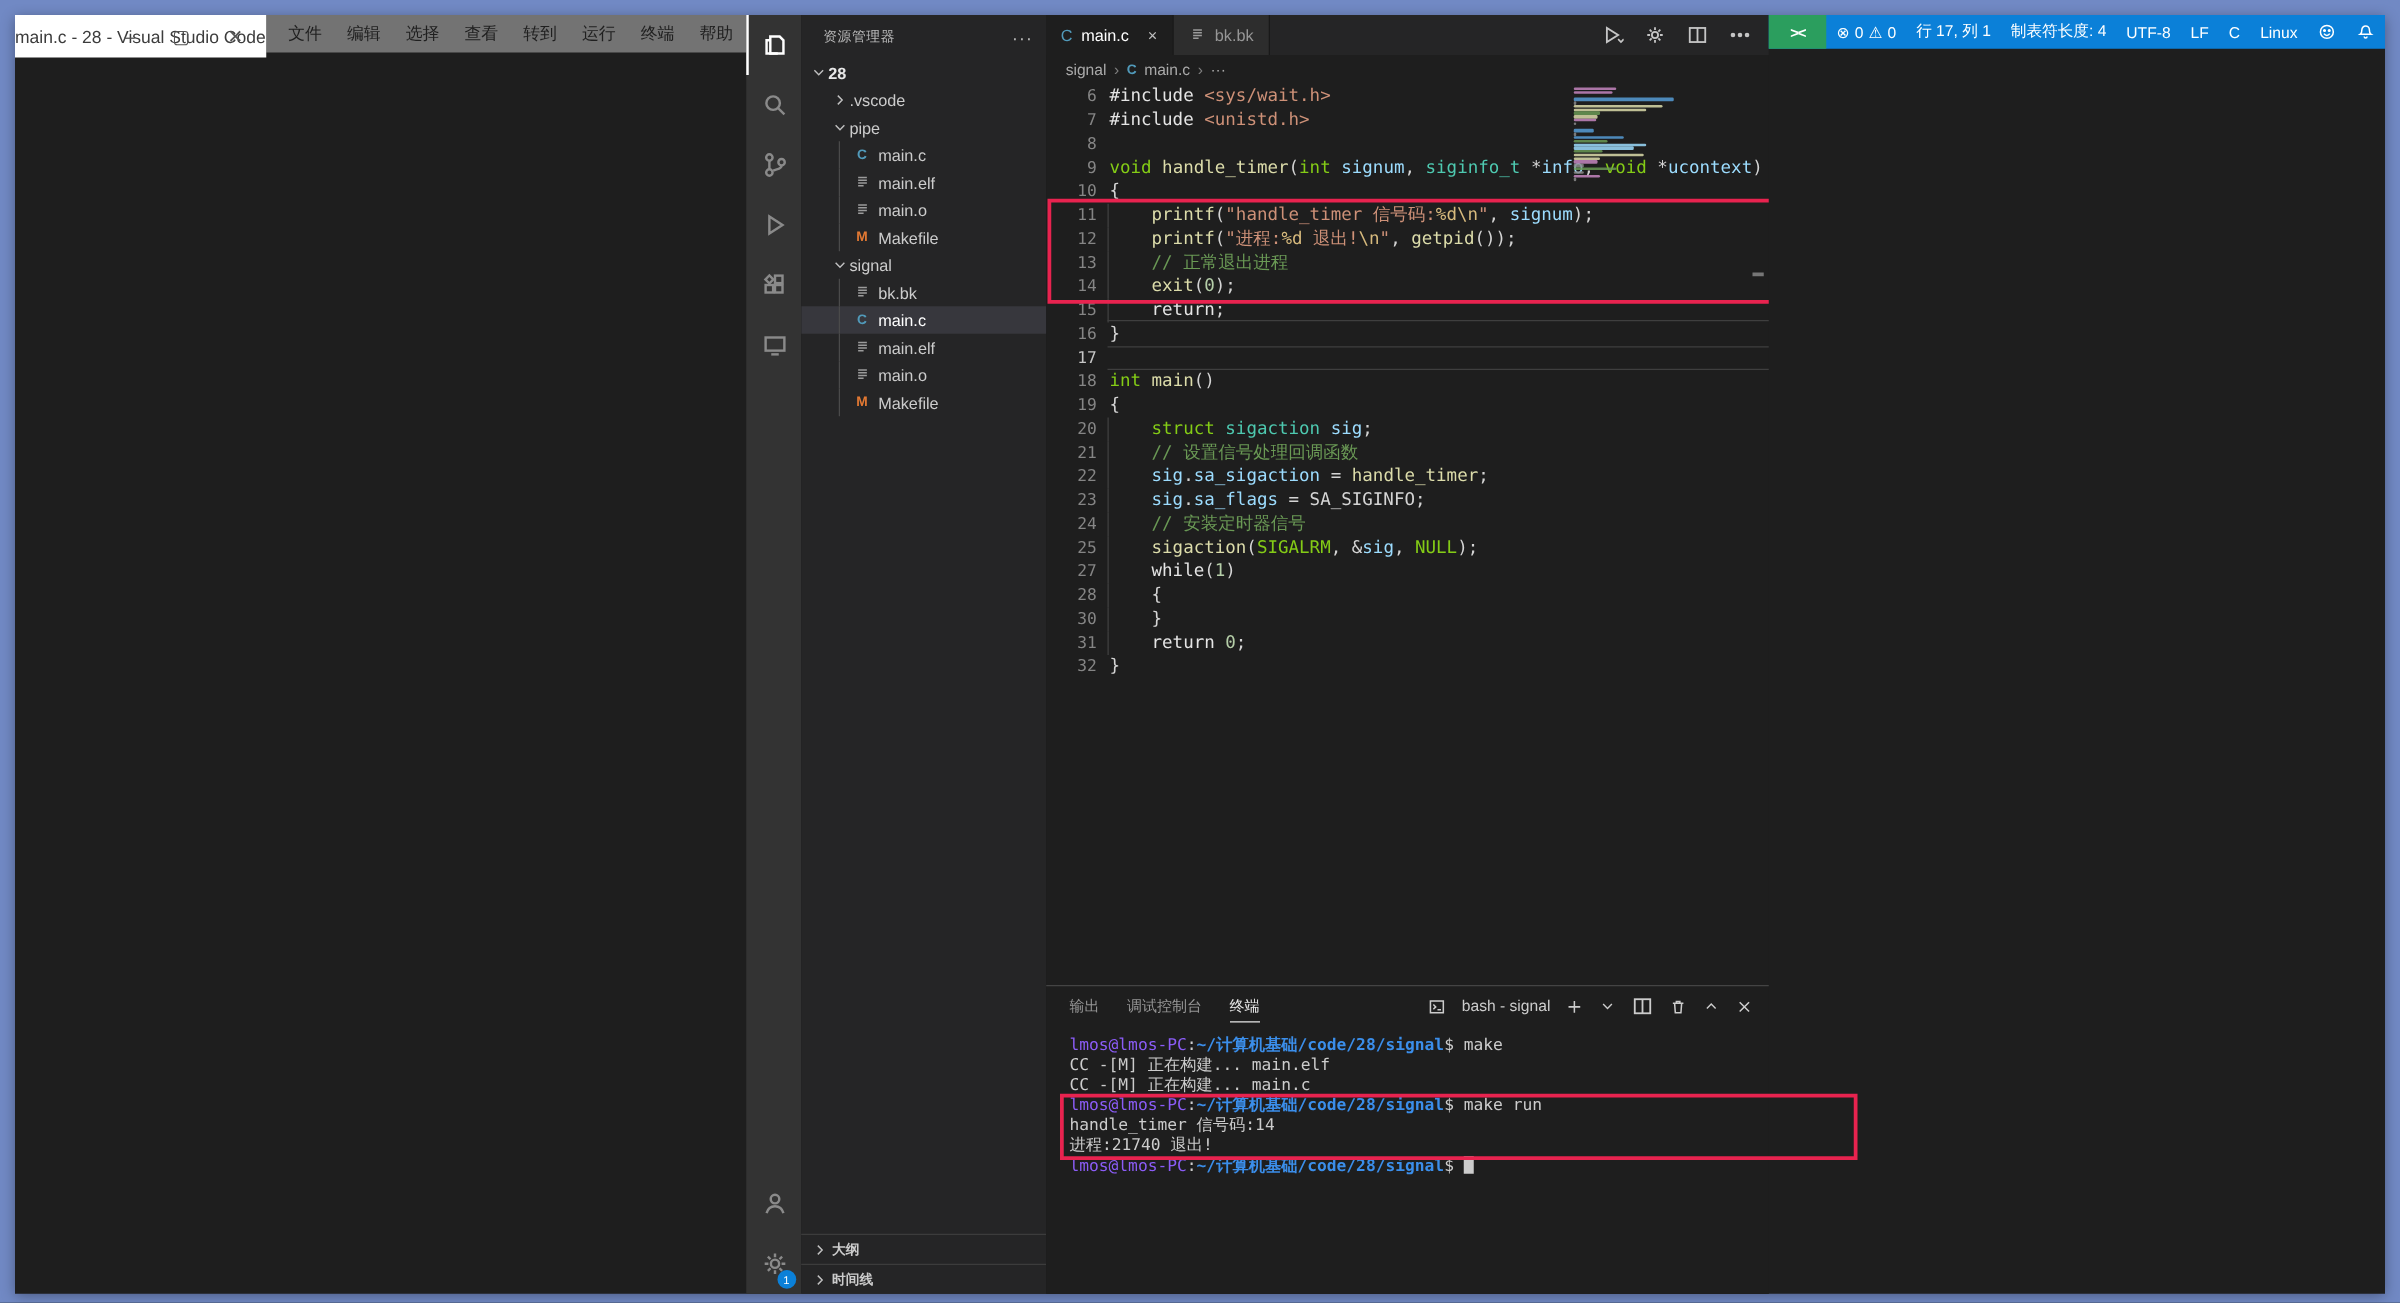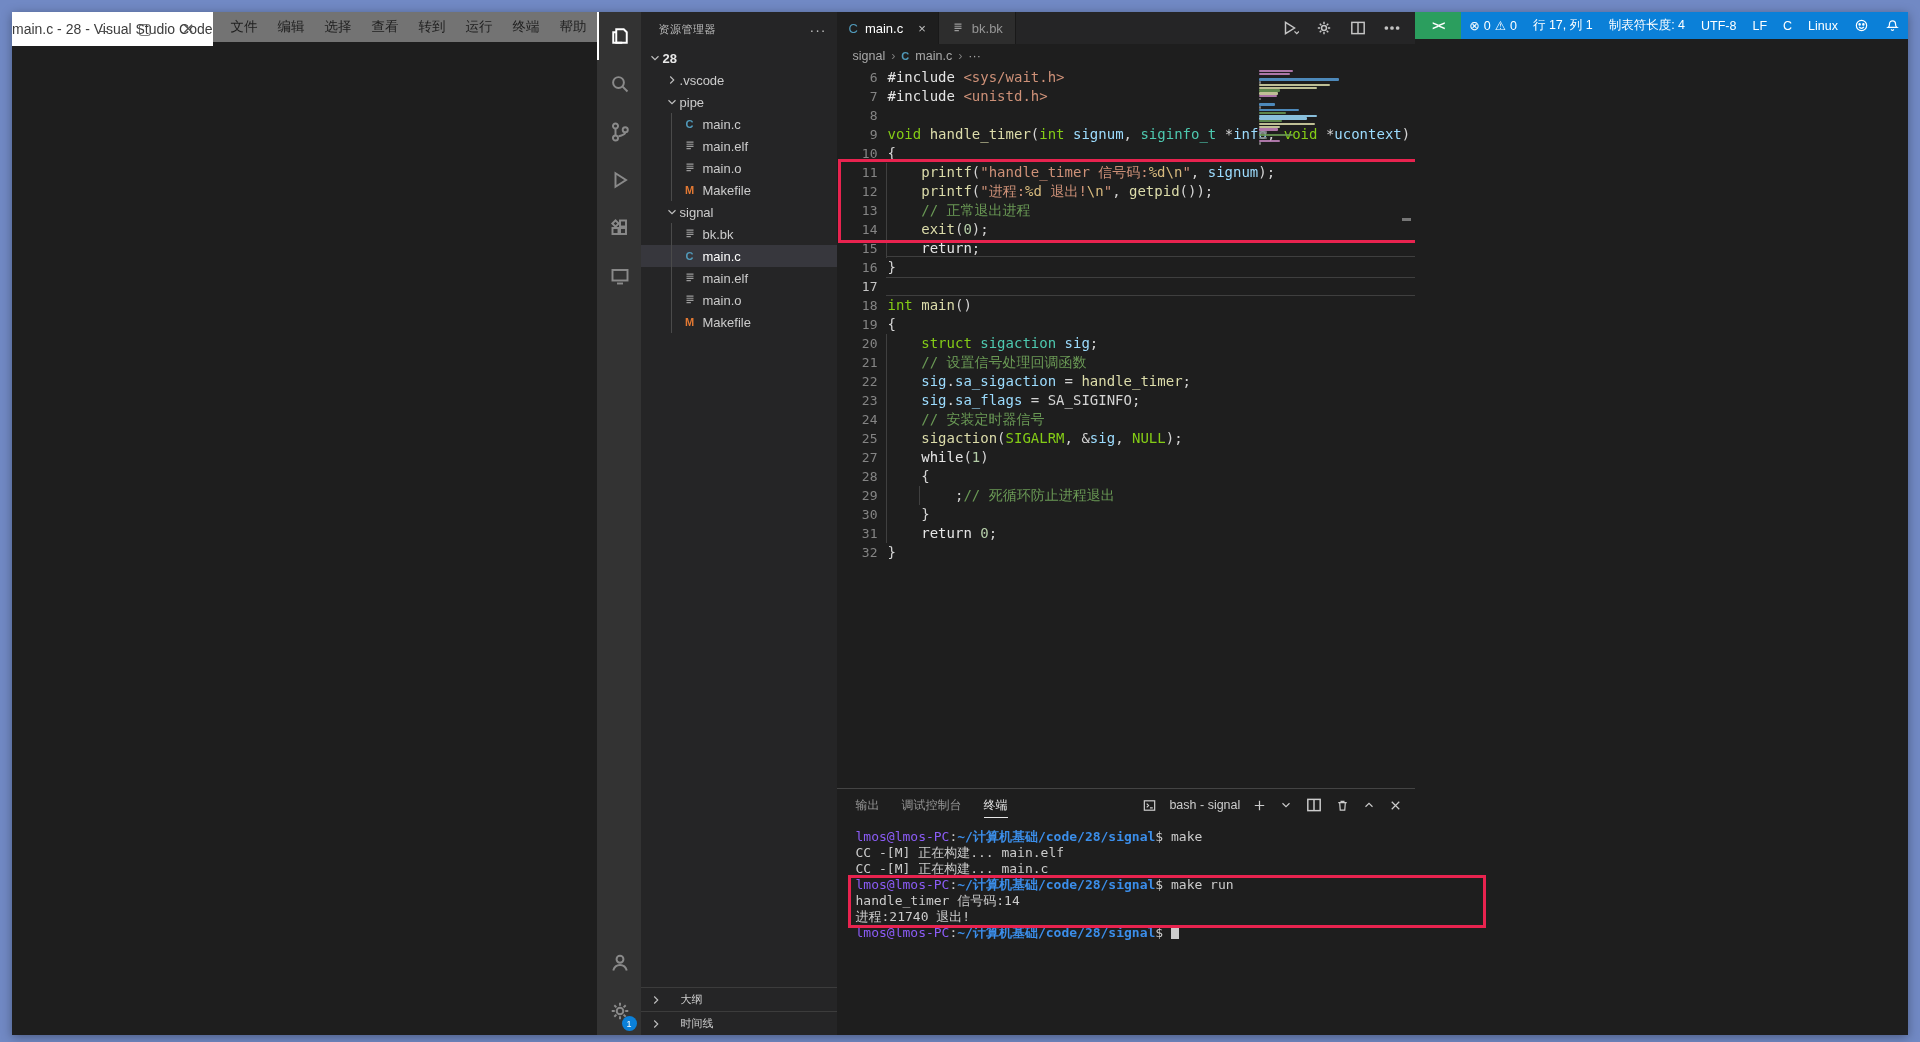--- a/index.html
+++ b/index.html
@@ -33,21 +33,21 @@
   .tree-item{height:22px;display:flex;align-items:center;white-space:nowrap;color:#cccccc;position:relative;}
   .tree-item.selected{background:#37373d;color:#ffffff;}
   .tree-item .chev{width:16px;display:flex;justify-content:center;color:#c0c0c0;flex:0 0 auto;}
   .tree-item .ficon{width:18px;display:flex;justify-content:center;margin-right:4px;flex:0 0 auto;
     font-weight:bold;font-size:11px;}
   .ficon.c{color:#519aba;}
   .ficon.m{color:#e37933;}
   .ficon.generic{color:#9b9b9b;}
   .tree-guide{position:absolute;top:0;bottom:0;width:1px;background:#4a4a4a;}
   .side-section{height:23px;border-top:1px solid #3c3c3c;display:flex;align-items:center;
-    padding-left:8px;gap:18px;font-size:11px;font-weight:normal;color:#cccccc;flex:0 0 auto;}
+    padding-left:8px;gap:3px;font-size:11px;font-weight:bold;color:#cccccc;flex:0 0 auto;}
   .side-section .chev{color:#c0c0c0;}
   
   .editor-group{flex:1;display:flex;flex-direction:column;min-width:0;background:#1e1e1e;}
   .tabstrip{height:32px;background:#252526;display:flex;align-items:stretch;flex:0 0 auto;}
   .tab{display:flex;align-items:center;gap:7px;padding:0 12px;font-size:13px;border-right:1px solid #191919;}
   .tab.active{background:#1e1e1e;color:#ffffff;}
   .tab.inactive{background:#2d2d2d;color:#969696;}
   .tab .close{margin-left:8px;font-size:13px;color:#c0c0c0;}
   .tab-actions{margin-left:auto;display:flex;align-items:center;gap:16px;padding-right:14px;color:#c5c5c5;}
   .breadcrumb{height:24px;display:flex;align-items:center;padding-left:16px;gap:6px;
@@ -366,21 +366,20 @@
             <div class="code-row"><div class="gutter">18</div><div class="codecol"><span class="tk-kw">int</span><span class="tk-pln"> </span><span class="tk-fn">main</span><span class="tk-pln">()</span></div></div>
             <div class="code-row"><div class="gutter">19</div><div class="codecol"><span class="tk-pln">{</span></div></div>
             <div class="code-row"><div class="gutter">20</div><div class="codecol"><span class="iguide" style="left: 0ch;"></span><span class="tk-pln">    </span><span class="tk-kw">struct</span><span class="tk-pln"> </span><span class="tk-typ">sigaction</span><span class="tk-pln"> </span><span class="tk-var">sig</span><span class="tk-pln">;</span></div></div>
             <div class="code-row"><div class="gutter">21</div><div class="codecol"><span class="iguide" style="left: 0ch;"></span><span class="tk-pln">    </span><span class="tk-cmt">// 设置信号处理回调函数</span></div></div>
             <div class="code-row"><div class="gutter">22</div><div class="codecol"><span class="iguide" style="left: 0ch;"></span><span class="tk-pln">    </span><span class="tk-var">sig</span><span class="tk-pln">.</span><span class="tk-var">sa_sigaction</span><span class="tk-pln"> = </span><span class="tk-fn">handle_timer</span><span class="tk-pln">;</span></div></div>
             <div class="code-row"><div class="gutter">23</div><div class="codecol"><span class="iguide" style="left: 0ch;"></span><span class="tk-pln">    </span><span class="tk-var">sig</span><span class="tk-pln">.</span><span class="tk-var">sa_flags</span><span class="tk-pln"> = SA_SIGINFO;</span></div></div>
             <div class="code-row"><div class="gutter">24</div><div class="codecol"><span class="iguide" style="left: 0ch;"></span><span class="tk-pln">    </span><span class="tk-cmt">// 安装定时器信号</span></div></div>
             <div class="code-row"><div class="gutter">25</div><div class="codecol"><span class="iguide" style="left: 0ch;"></span><span class="tk-pln">    </span><span class="tk-fn">sigaction</span><span class="tk-pln">(</span><span class="tk-kw">SIGALRM</span><span class="tk-pln">, &amp;</span><span class="tk-var">sig</span><span class="tk-pln">, </span><span class="tk-kw">NULL</span><span class="tk-pln">);</span></div></div>
             <div class="code-row"><div class="gutter">27</div><div class="codecol"><span class="iguide" style="left: 0ch;"></span><span class="tk-pln">    </span><span class="tk-ctl">while</span><span class="tk-pln">(</span><span class="tk-num">1</span><span class="tk-pln">)</span></div></div>
             <div class="code-row"><div class="gutter">28</div><div class="codecol"><span class="iguide" style="left: 0ch;"></span><span class="tk-pln">    {</span></div></div>
-            <div class="code-row"><div class="gutter">29</div><div class="codecol"><span class="iguide" style="left: 0ch;"></span><span class="iguide" style="left: 4ch;"></span><span class="tk-pln">        ;</span><span class="tk-cmt">// 死循环防止进程退出</span></div></div>
             <div class="code-row"><div class="gutter">30</div><div class="codecol"><span class="iguide" style="left: 0ch;"></span><span class="tk-pln">    }</span></div></div>
             <div class="code-row"><div class="gutter">31</div><div class="codecol"><span class="iguide" style="left: 0ch;"></span><span class="tk-pln">    </span><span class="tk-ctl">return</span><span class="tk-pln"> </span><span class="tk-num">0</span><span class="tk-pln">;</span></div></div>
             <div class="code-row"><div class="gutter">32</div><div class="codecol"><span class="tk-pln">}</span></div></div>
           </div>
         <div class="hline" style="top:188px"></div>
         <div class="curline" style="top:209px"></div>
         <div class="annotation" style="left:1px;top:91px;width:663px;height:84px"></div>
         <div class="minimap" id="minimap">
             <div class="mm-row" style="width: 33.6px; background: rgb(197, 134, 192);"></div>
             <div class="mm-row" style="width: 30.4px; background: rgb(197, 134, 192);"></div>

